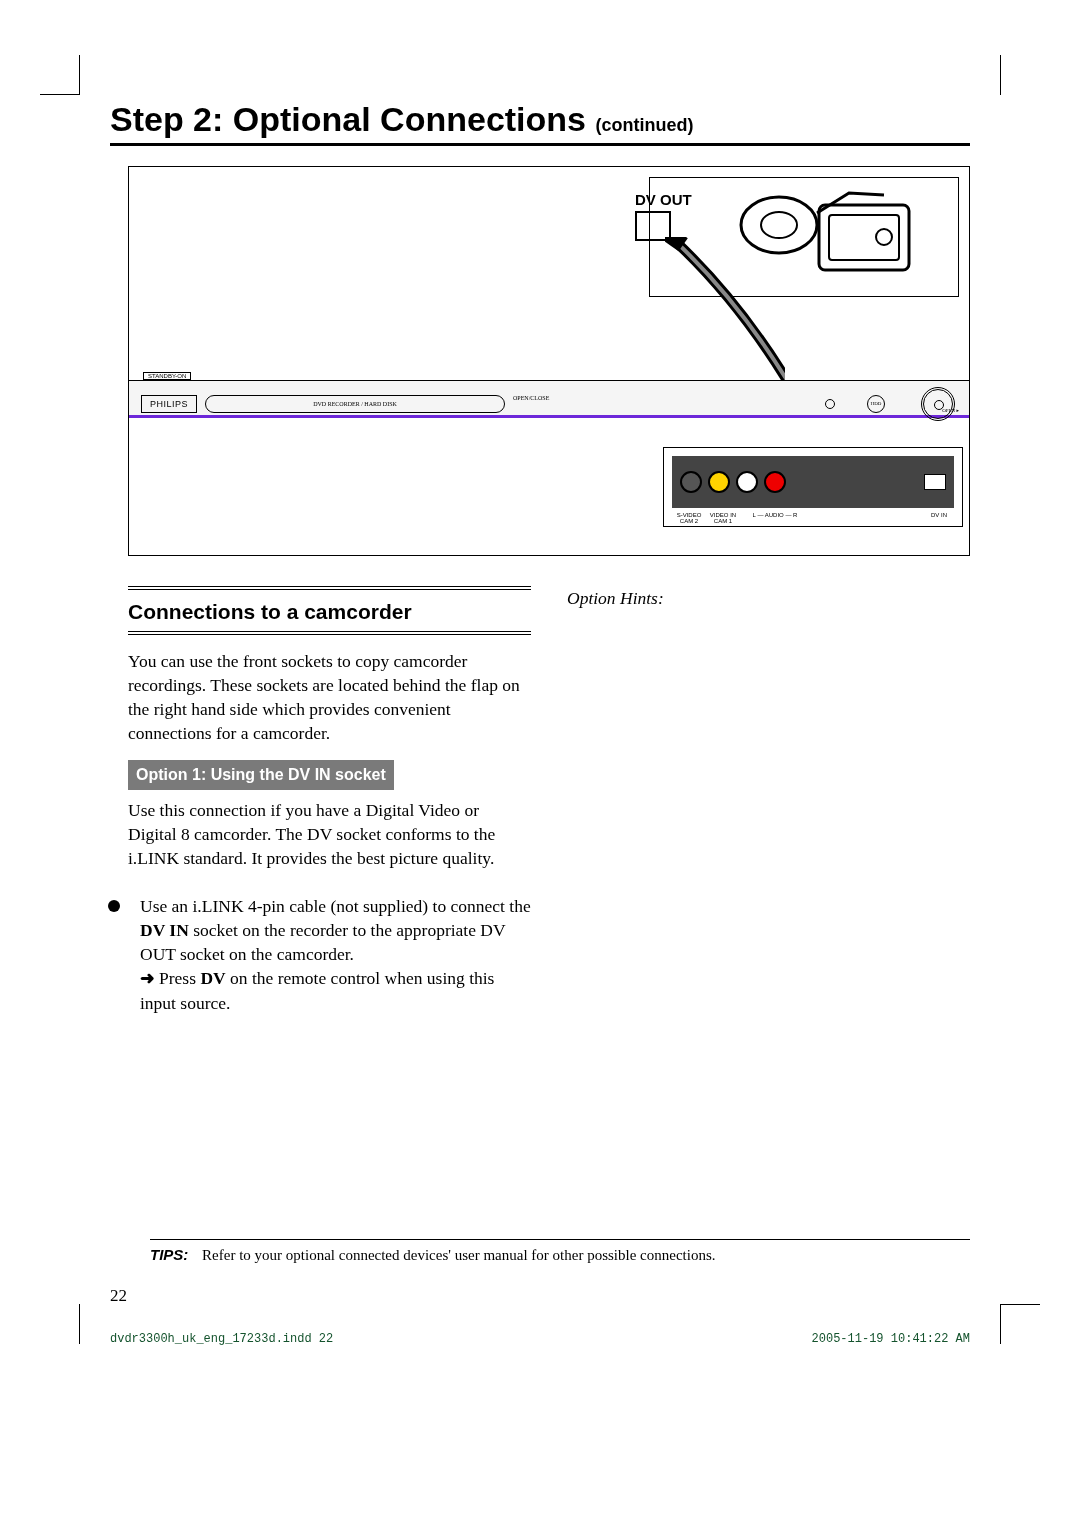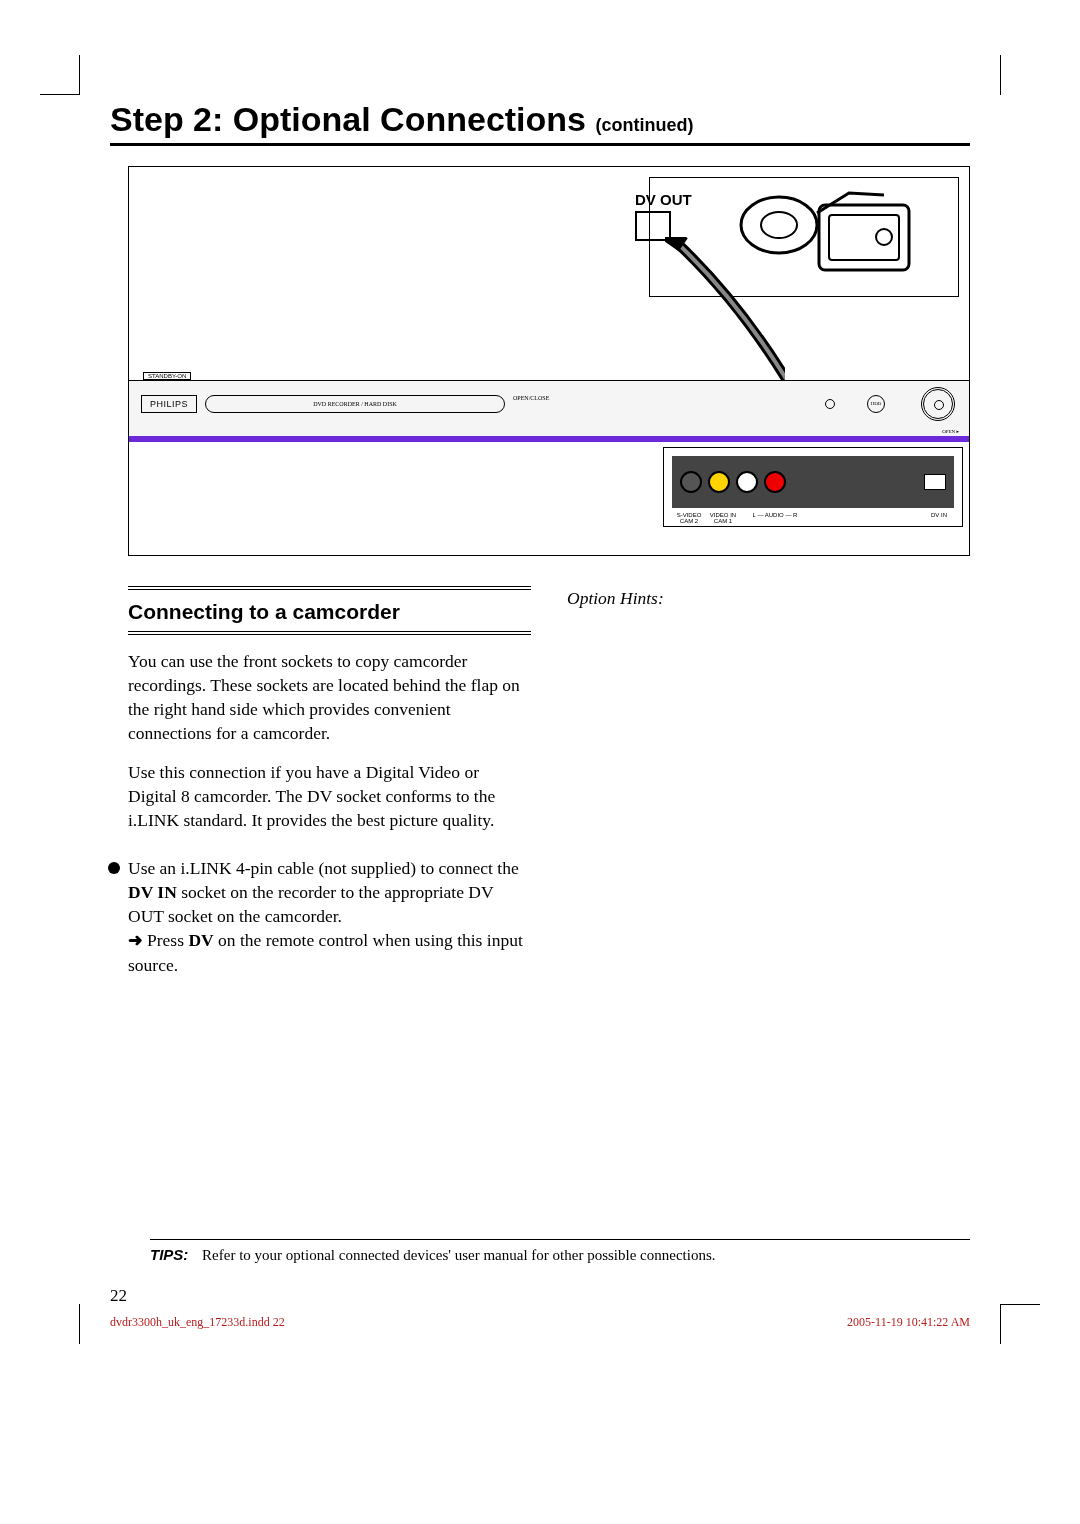--- a/index.html
+++ b/index.html
@@ -79,23 +79,23 @@
   .camcorder {
     position: absolute;
     top: 18px;
     left: 600px;
   }
   .device-bar {
     position: absolute;
     top: 213px;
     left: 0;
     right: 0;
-    height: 62px;
+    height: 38px;
     border-top: 1px solid #000;
-    border-bottom: 6px solid #6d28d9;
+    border-bottom: 3px solid #6d28d9;
     background: #f5f5f5;
   }
   .device-bar .standby-lbl { position:absolute; top:-9px; left:14px; font-size:6px; font-family: Arial; border:1px solid #000; padding:0 4px; background:#fff;}
   .device-bar .brand { position:absolute; top:14px; left:12px; height:18px; width:56px; border:1px solid #000; font-size:9px; text-align:center; line-height:16px; font-family: Arial; letter-spacing:0.5px;}
   .device-bar .tray { position:absolute; top:14px; left:76px; height:18px; width:300px; border:1px solid #000; border-radius:10px; font-size:6px; text-align:center; line-height:16px;}
   .device-bar .oc { position:absolute; top:14px; left:384px; font-size:6px;}
   .device-bar .knob { position:absolute; top:6px; right:14px; width:34px; height:34px; border:3px double #000; border-radius:50%;}
   .device-bar .knob::after{content:'';position:absolute;top:10px;left:10px;width:8px;height:8px;border:1px solid #000;border-radius:50%;}
   .device-bar .hdd { position:absolute; top:14px; right:84px; width:18px; height:18px; border:1px solid #000; border-radius:50%; font-size:5px; text-align:center; line-height:16px;}
   .device-bar .play { position:absolute; top:18px; right:134px; width:10px; height:10px; border:1px solid #000; border-radius:50%;}
@@ -150,48 +150,48 @@
   .option-bar {
     background: #7a7a7a;
     color: #fff;
     font-family: Arial, Helvetica, sans-serif;
     font-weight: bold;
     font-size: 16px;
     padding: 4px 8px;
     margin-bottom: 8px;
     width: fit-content;
   }
-  .bullet-row { display:flex; gap:8px; margin-left:-20px;margin-top:24px;}
+  .bullet-row { display:flex; gap:20px; margin-left:-20px;margin-top:24px;}
   .bullet-dot { width:12px; height:12px; background:#000; border-radius:50%; flex:0 0 12px; margin-top:6px;}
   .arrow { color:#000; font-weight:bold;}
   .italic { font-style: italic; }
   .hints-title { font-style: italic; font-size:17.5px; margin-bottom:2px;}
   .tips-row {
     position: absolute;
     bottom: 60px;
     left: 40px;
     right: 0;
     font-size: 15px;
   }
   .tips-row .lab { font-weight: bold; font-style: italic; font-family: Arial, sans-serif; margin-right:10px;}
   .tips-hr { border-top:1px solid #000; margin-bottom:6px;}
   .page-num {
     position:absolute; bottom:18px; left:0;
     font-size:17px;
   }
   .footer {
     position:absolute;
-    bottom: 194px;
+    bottom: 178px;
     left: 110px;
     right: 110px;
     display:flex;
     justify-content:space-between;
     font-size:12px;
-    color:#b91c1c;
-    font-family: Liberation Serif, serif;
+    color:#14532d;
+    font-family: Liberation Mono, monospace;
   }
 </style>
 </head>
 <body>
 
 <div class="crop-tl"></div>
 <div class="crop-tr"></div>
 <div class="crop-bl"></div>
 <div class="crop-br"></div>
 
@@ -247,23 +247,24 @@
         <span style="width:70px;text-align:center">L — AUDIO — R</span>
         <span class="spacer" style="flex:1"></span>
         <span style="width:30px;text-align:center">DV IN</span>
       </div>
     </div>
   </div>
 
   <div class="columns">
     <div class="col">
       <div class="section-hr"></div>
-      <div class="section-title">Connecting to a camcorder</div>
+      <div class="section-title">Connections to a camcorder</div>
       <div class="section-hr2"></div>
       <p class="para">You can use the front sockets to copy camcorder recordings. These sockets are located behind the flap on the right hand side which provides convenient connections for a camcorder.</p>
+      <div class="option-bar">Option 1: Using the DV IN socket</div>
       <p class="para">Use this connection if you have a Digital Video or Digital 8 camcorder. The DV socket conforms to the i.LINK standard. It provides the best picture quality.</p>
       <div class="bullet-row">
         <div class="bullet-dot"></div>
         <div>
           <span>Use an i.LINK 4-pin cable (not supplied) to connect the </span><b>DV IN</b><span> socket on the recorder to the appropriate DV OUT socket on the camcorder.</span><br>
           <span class="arrow">➜</span><span> Press </span><b>DV</b><span> on the remote control when using this input source.</span>
         </div>
       </div>
     </div>
 

